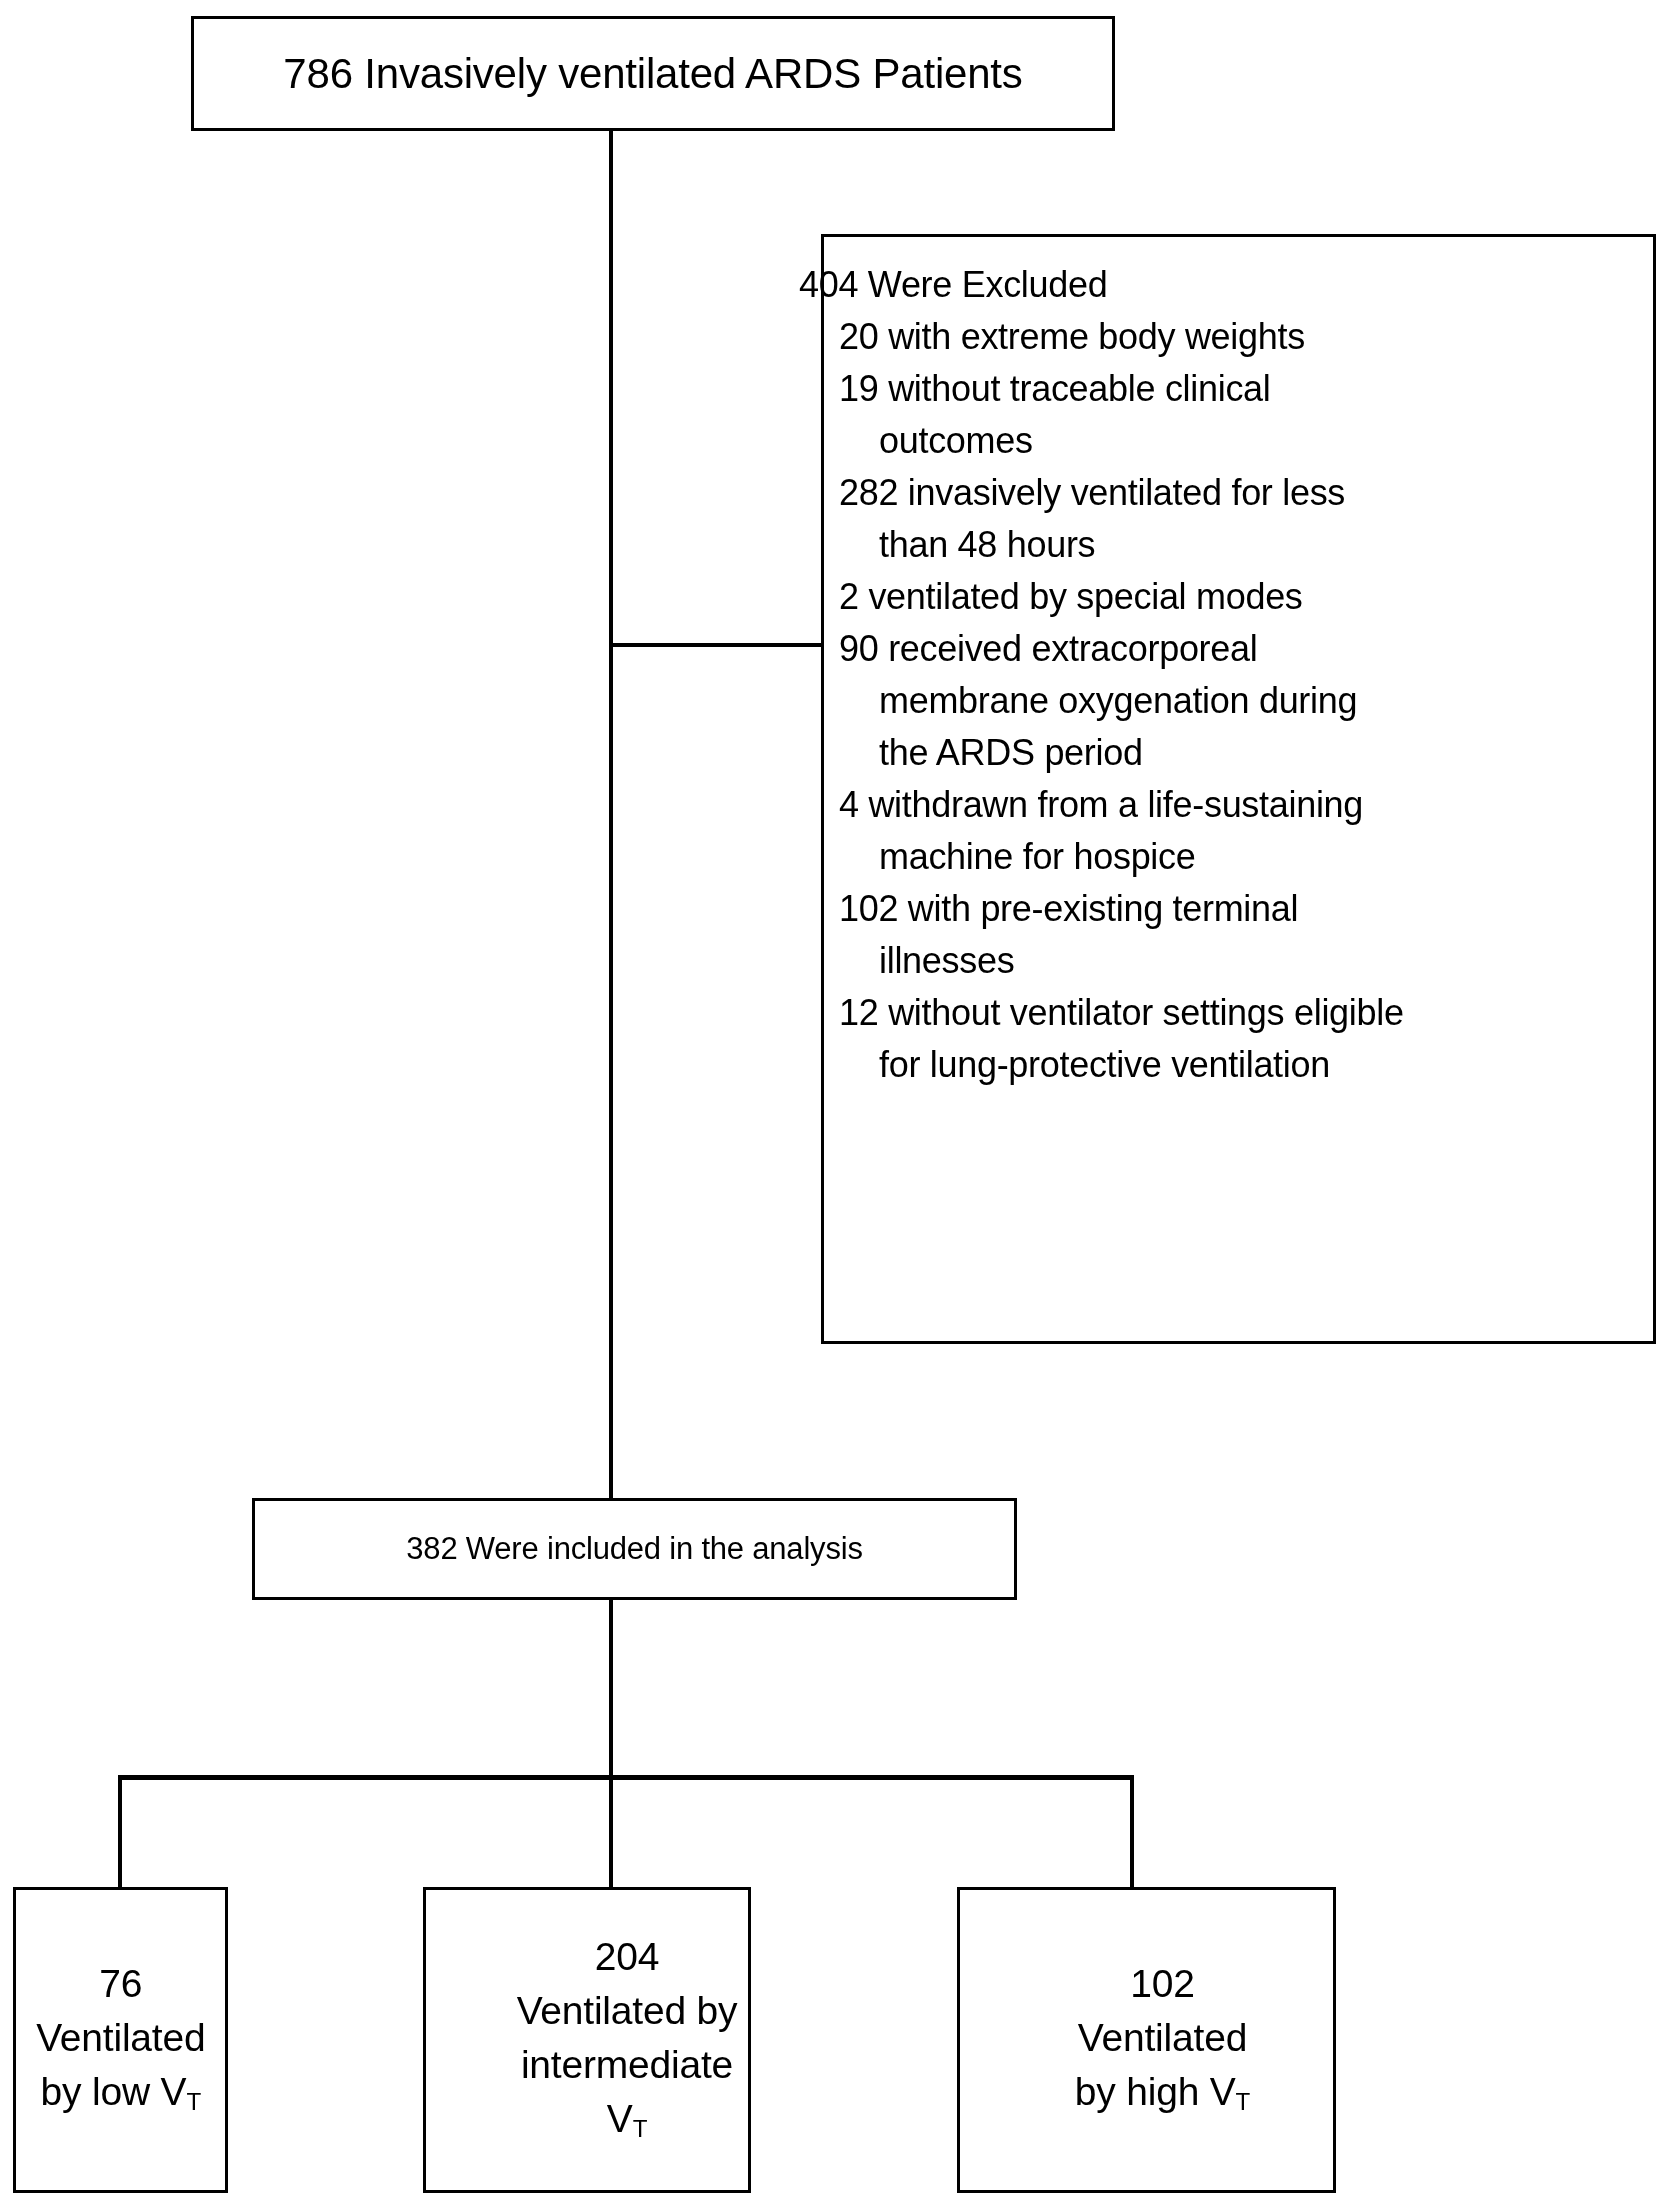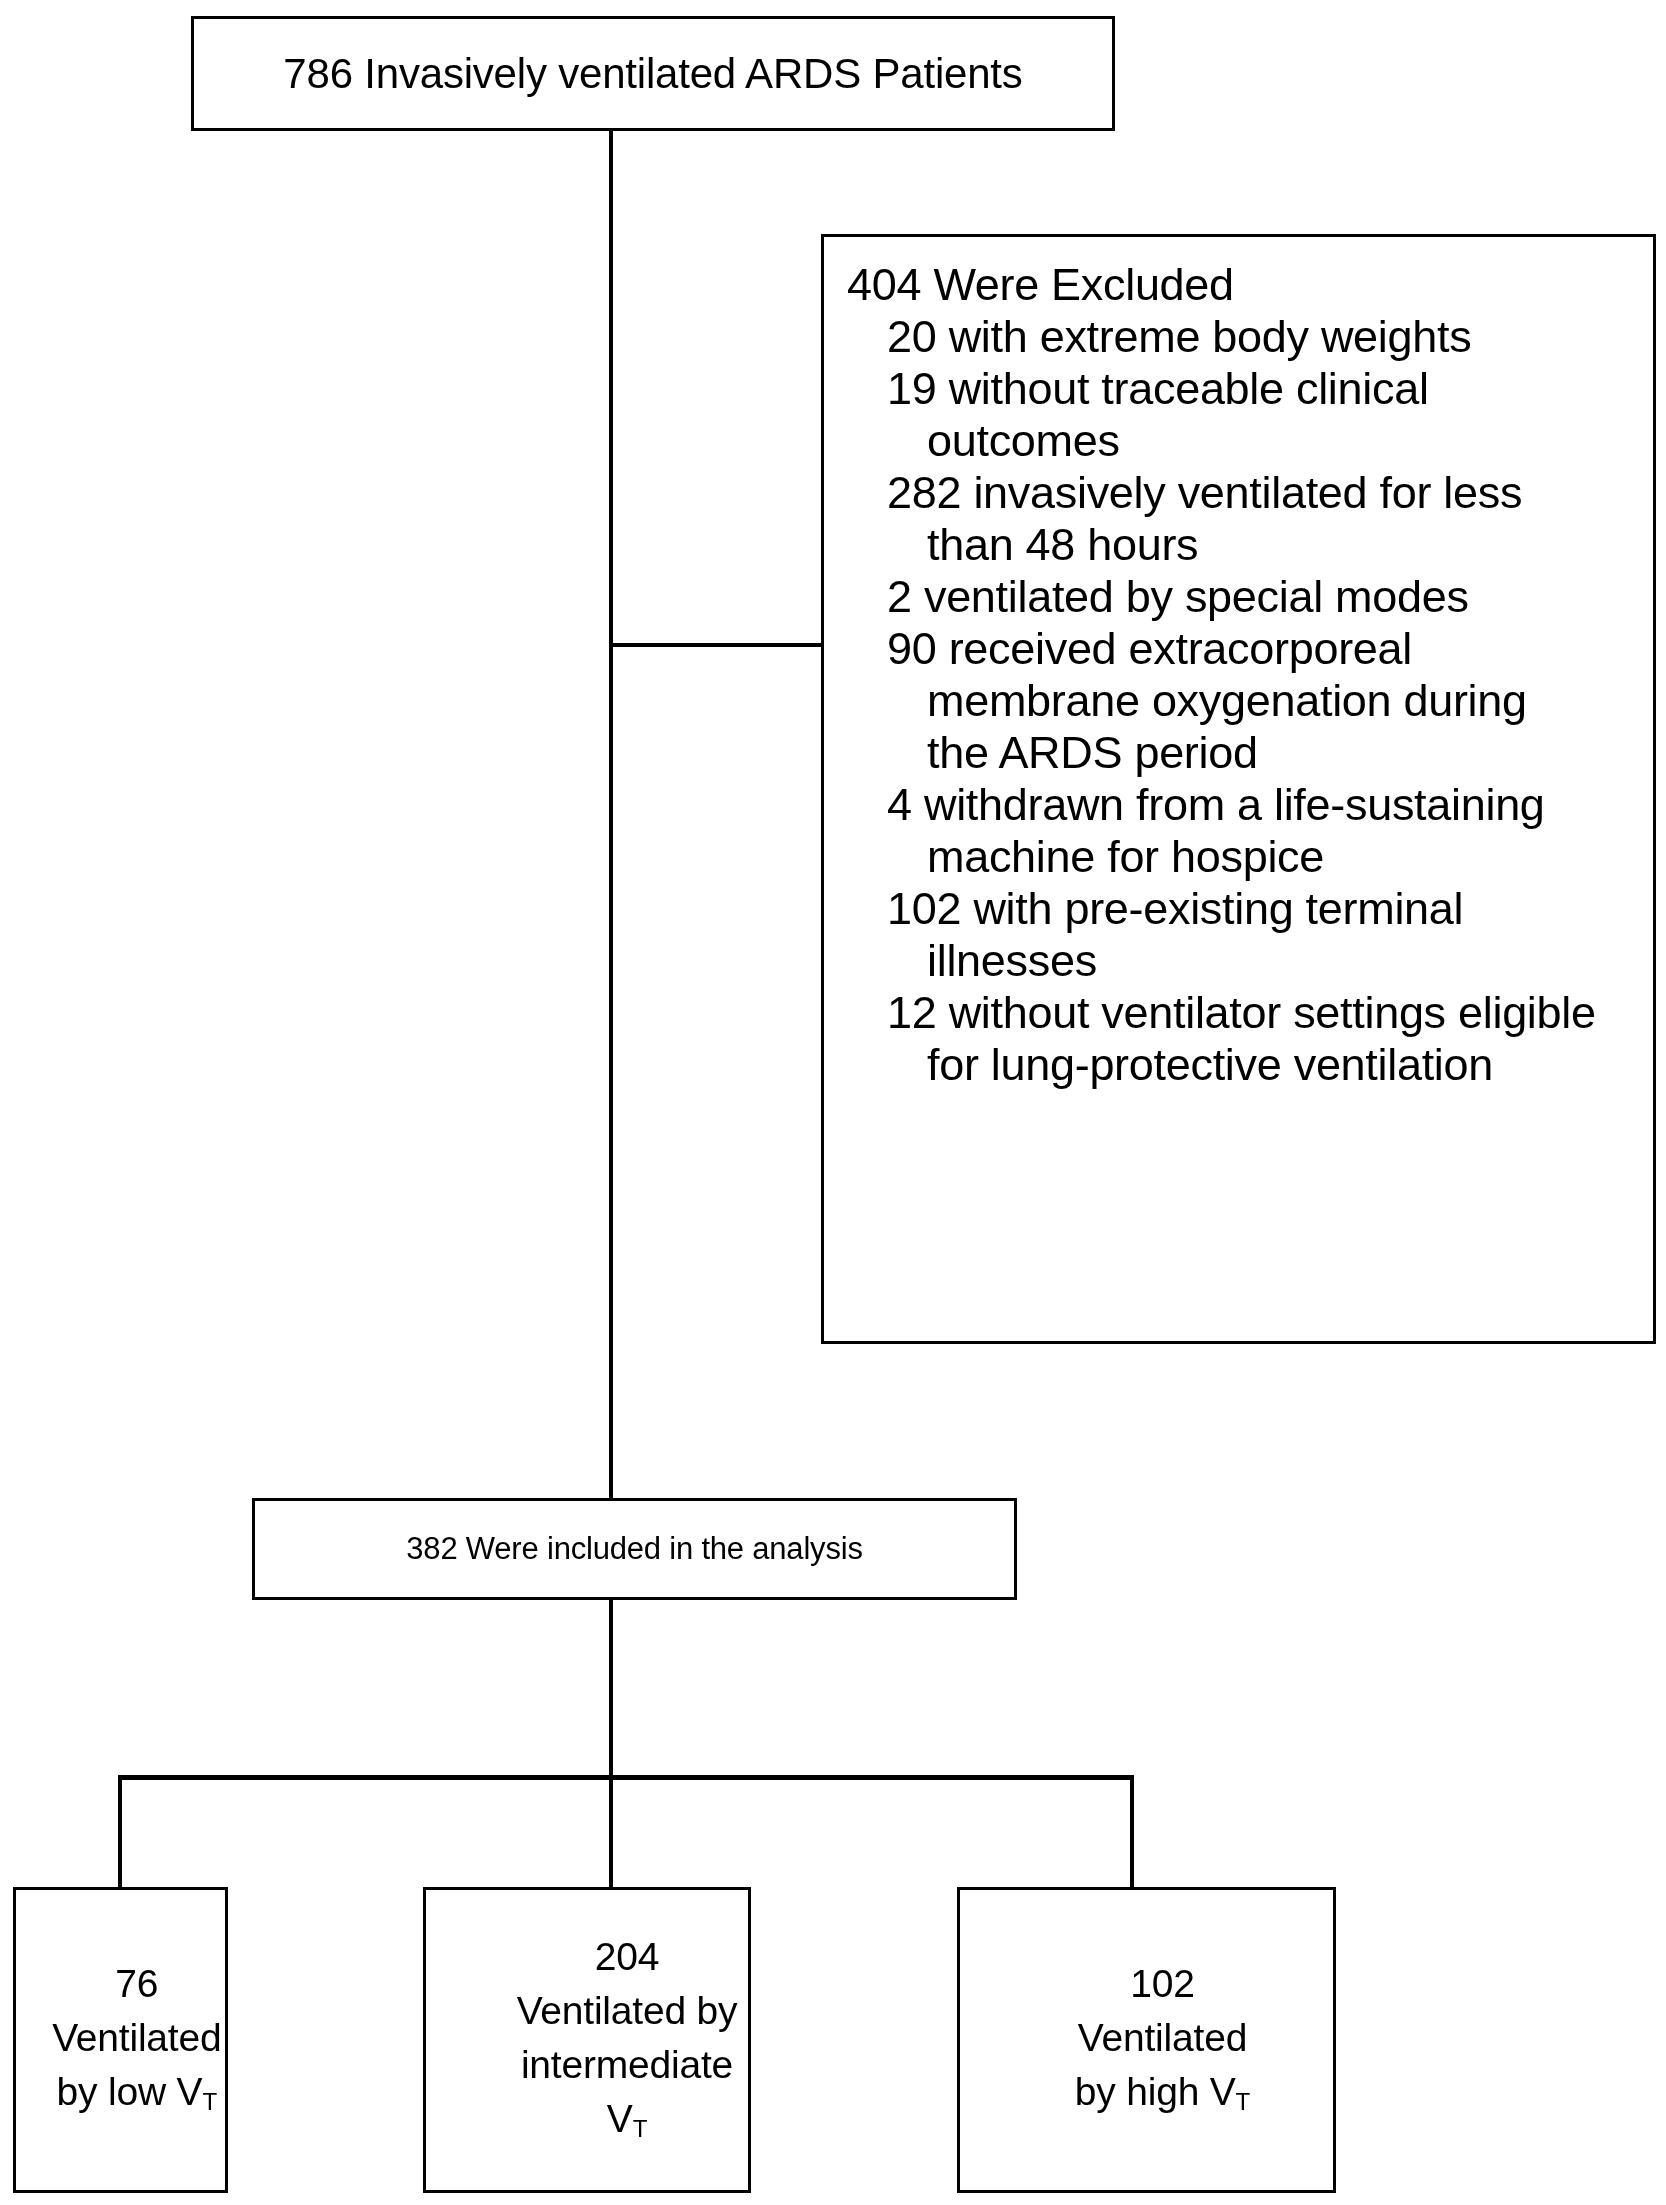--- a/index.html
+++ b/index.html
@@ -21,34 +21,34 @@
 
   
   #analysis-box-text{
     left:252px;top:1498px;width:765px;height:102px;
     display:flex;align-items:center;justify-content:center;
     font-size:31px;letter-spacing:-0.2px;
   }
 
   
   #exclusion-list{
-    position:absolute;left:847px;top:259px;width:791px;
-    font-size:45px;line-height:52px;letter-spacing:-0.3px;
+    position:absolute;left:799px;top:259px;width:791px;
+    font-size:36px;line-height:52px;letter-spacing:-0.3px;
   }
   #exclusion-list .ex-head{display:block;padding-left:0;}
   #exclusion-list .ex-item{display:block;padding-left:40px;text-indent:0px;}
   #exclusion-list .ex-item .cont{display:block;padding-left:40px;}
 
   
   .group-text{
     position:absolute;display:flex;flex-direction:column;
     align-items:center;justify-content:center;
     font-size:39px;line-height:54px;letter-spacing:-0.2px;text-align:center;
   }
-  #group-low-text{left:13.3px;top:1887px;width:215px;height:306px;margin-left:16px;}
+  #group-low-text{left:13.3px;top:1887px;width:215px;height:306px;}
   #group-mid-text{left:423px;top:1887px;width:328px;height:306px;padding-left:40px;}
   #group-high-text{left:957px;top:1887px;width:379px;height:306px;padding-left:16px;}
 
   sub{font-size:0.62em;vertical-align:baseline;position:relative;top:0.22em;}
 </style>
 </head>
 <body>
 
 <div id="canvas">
 

